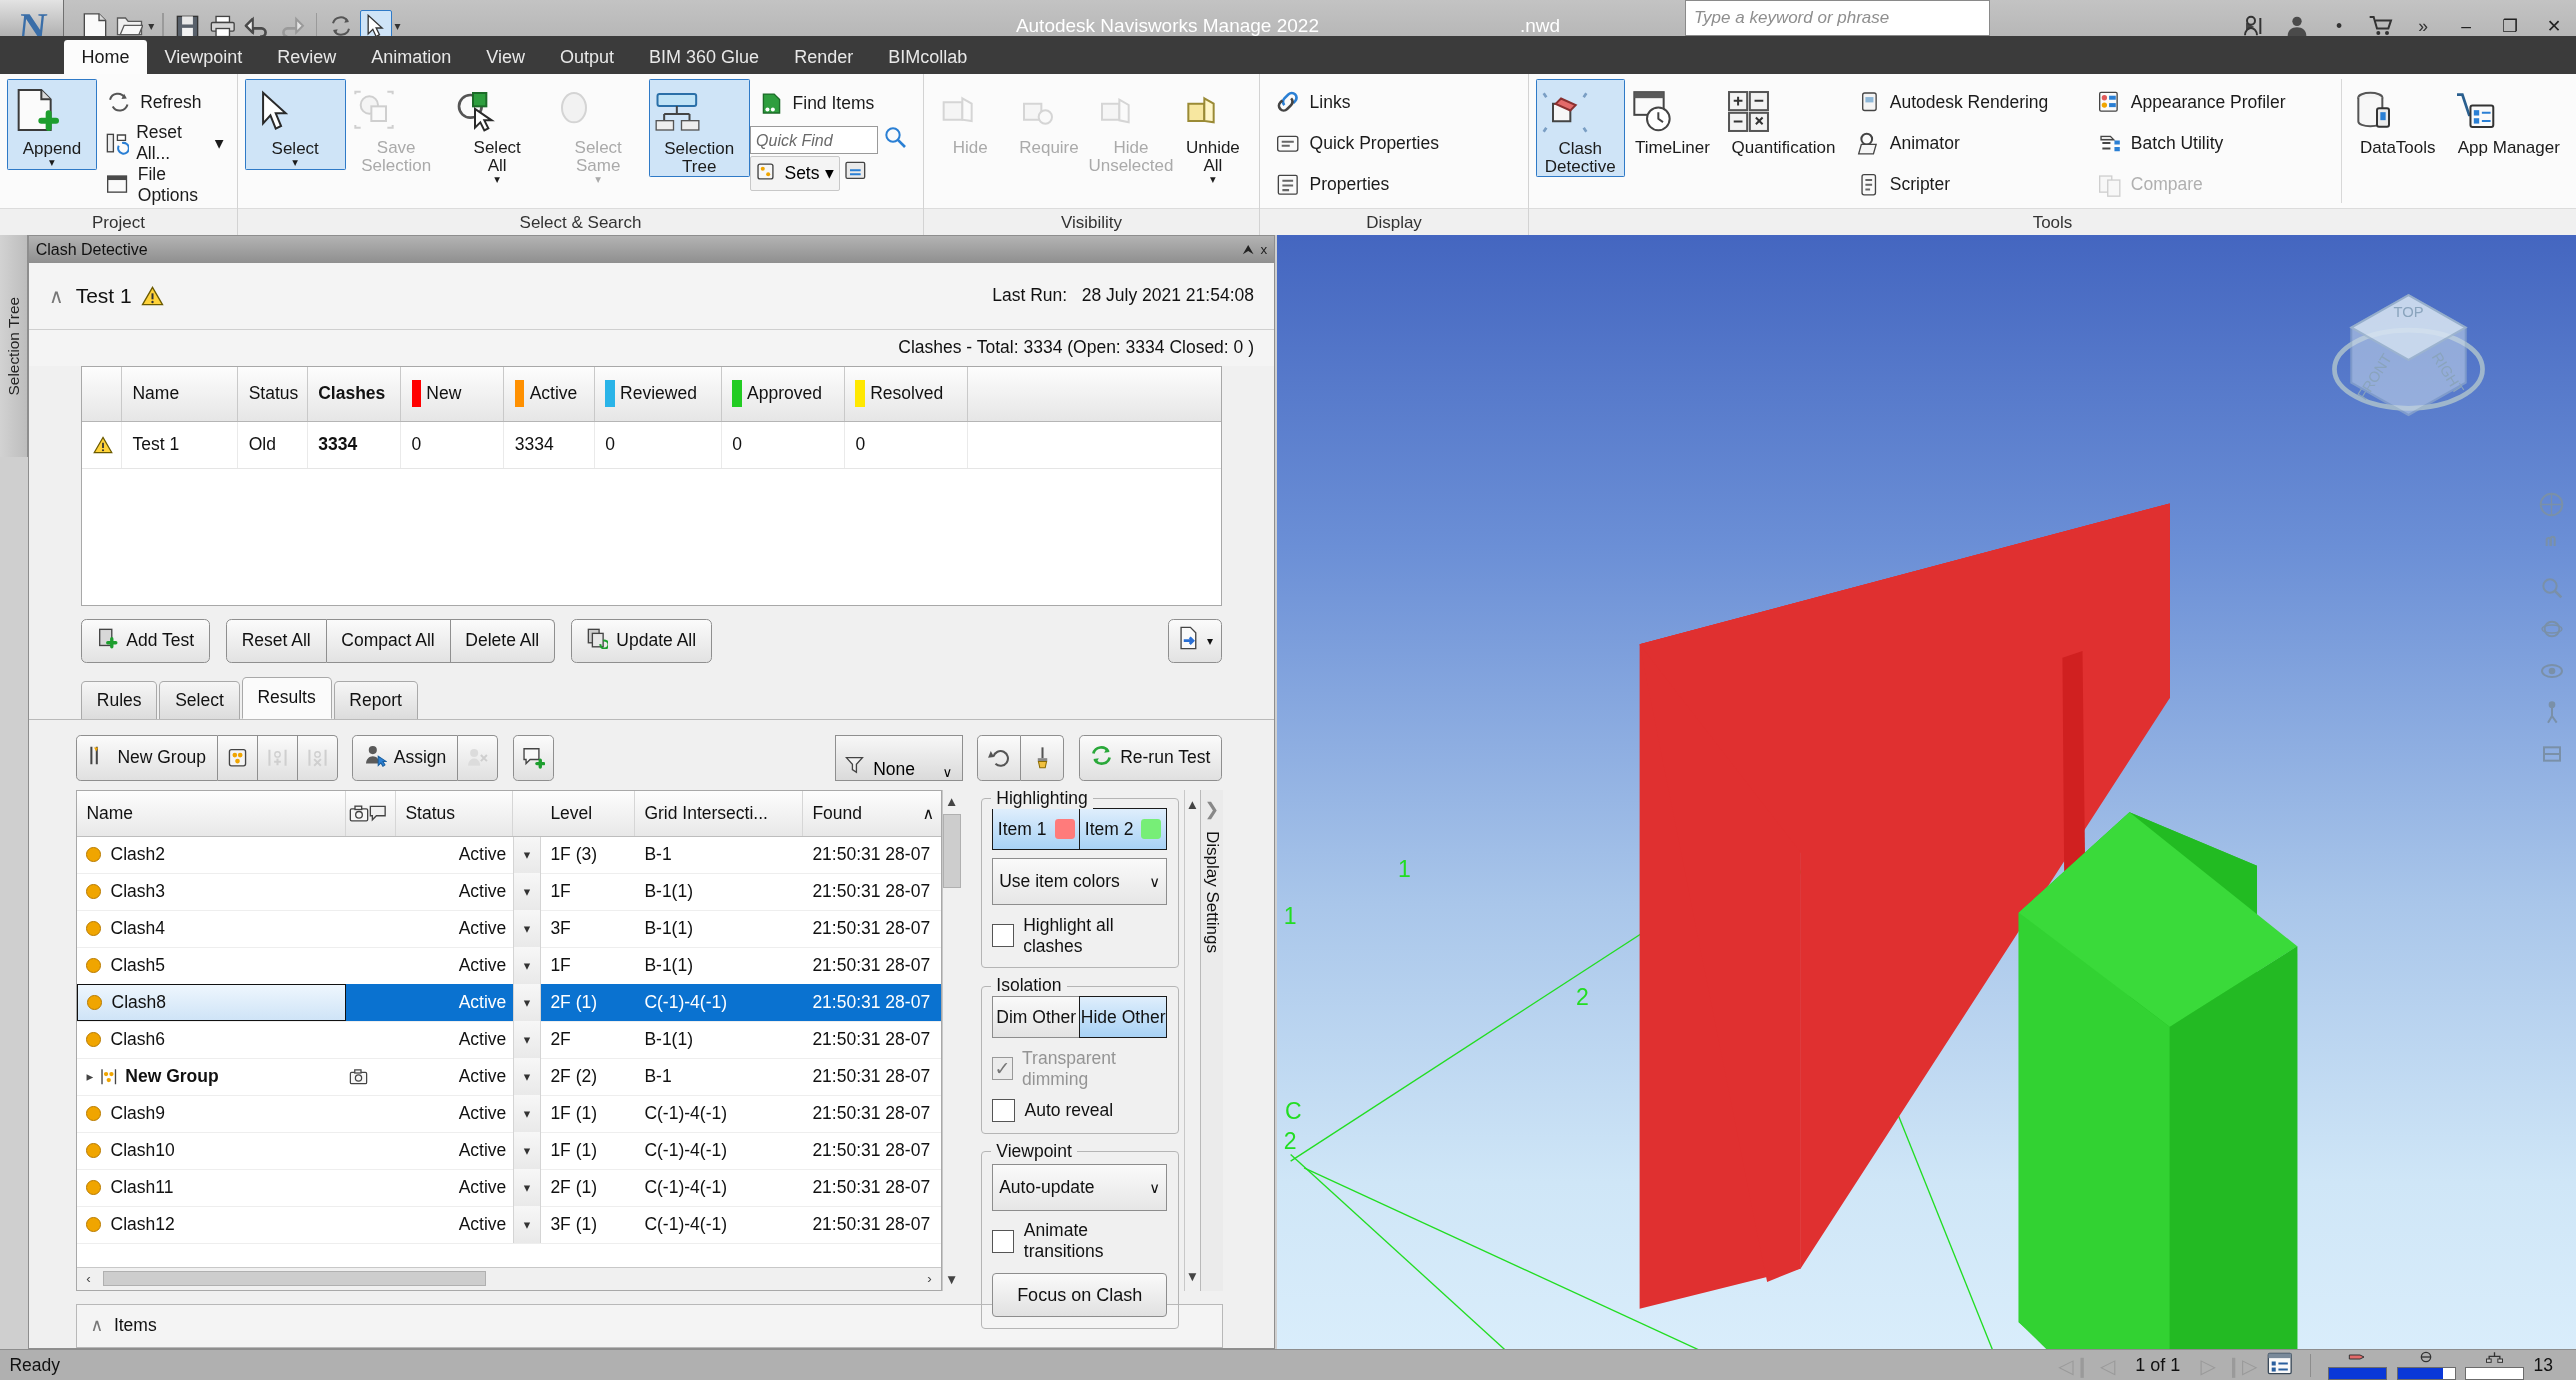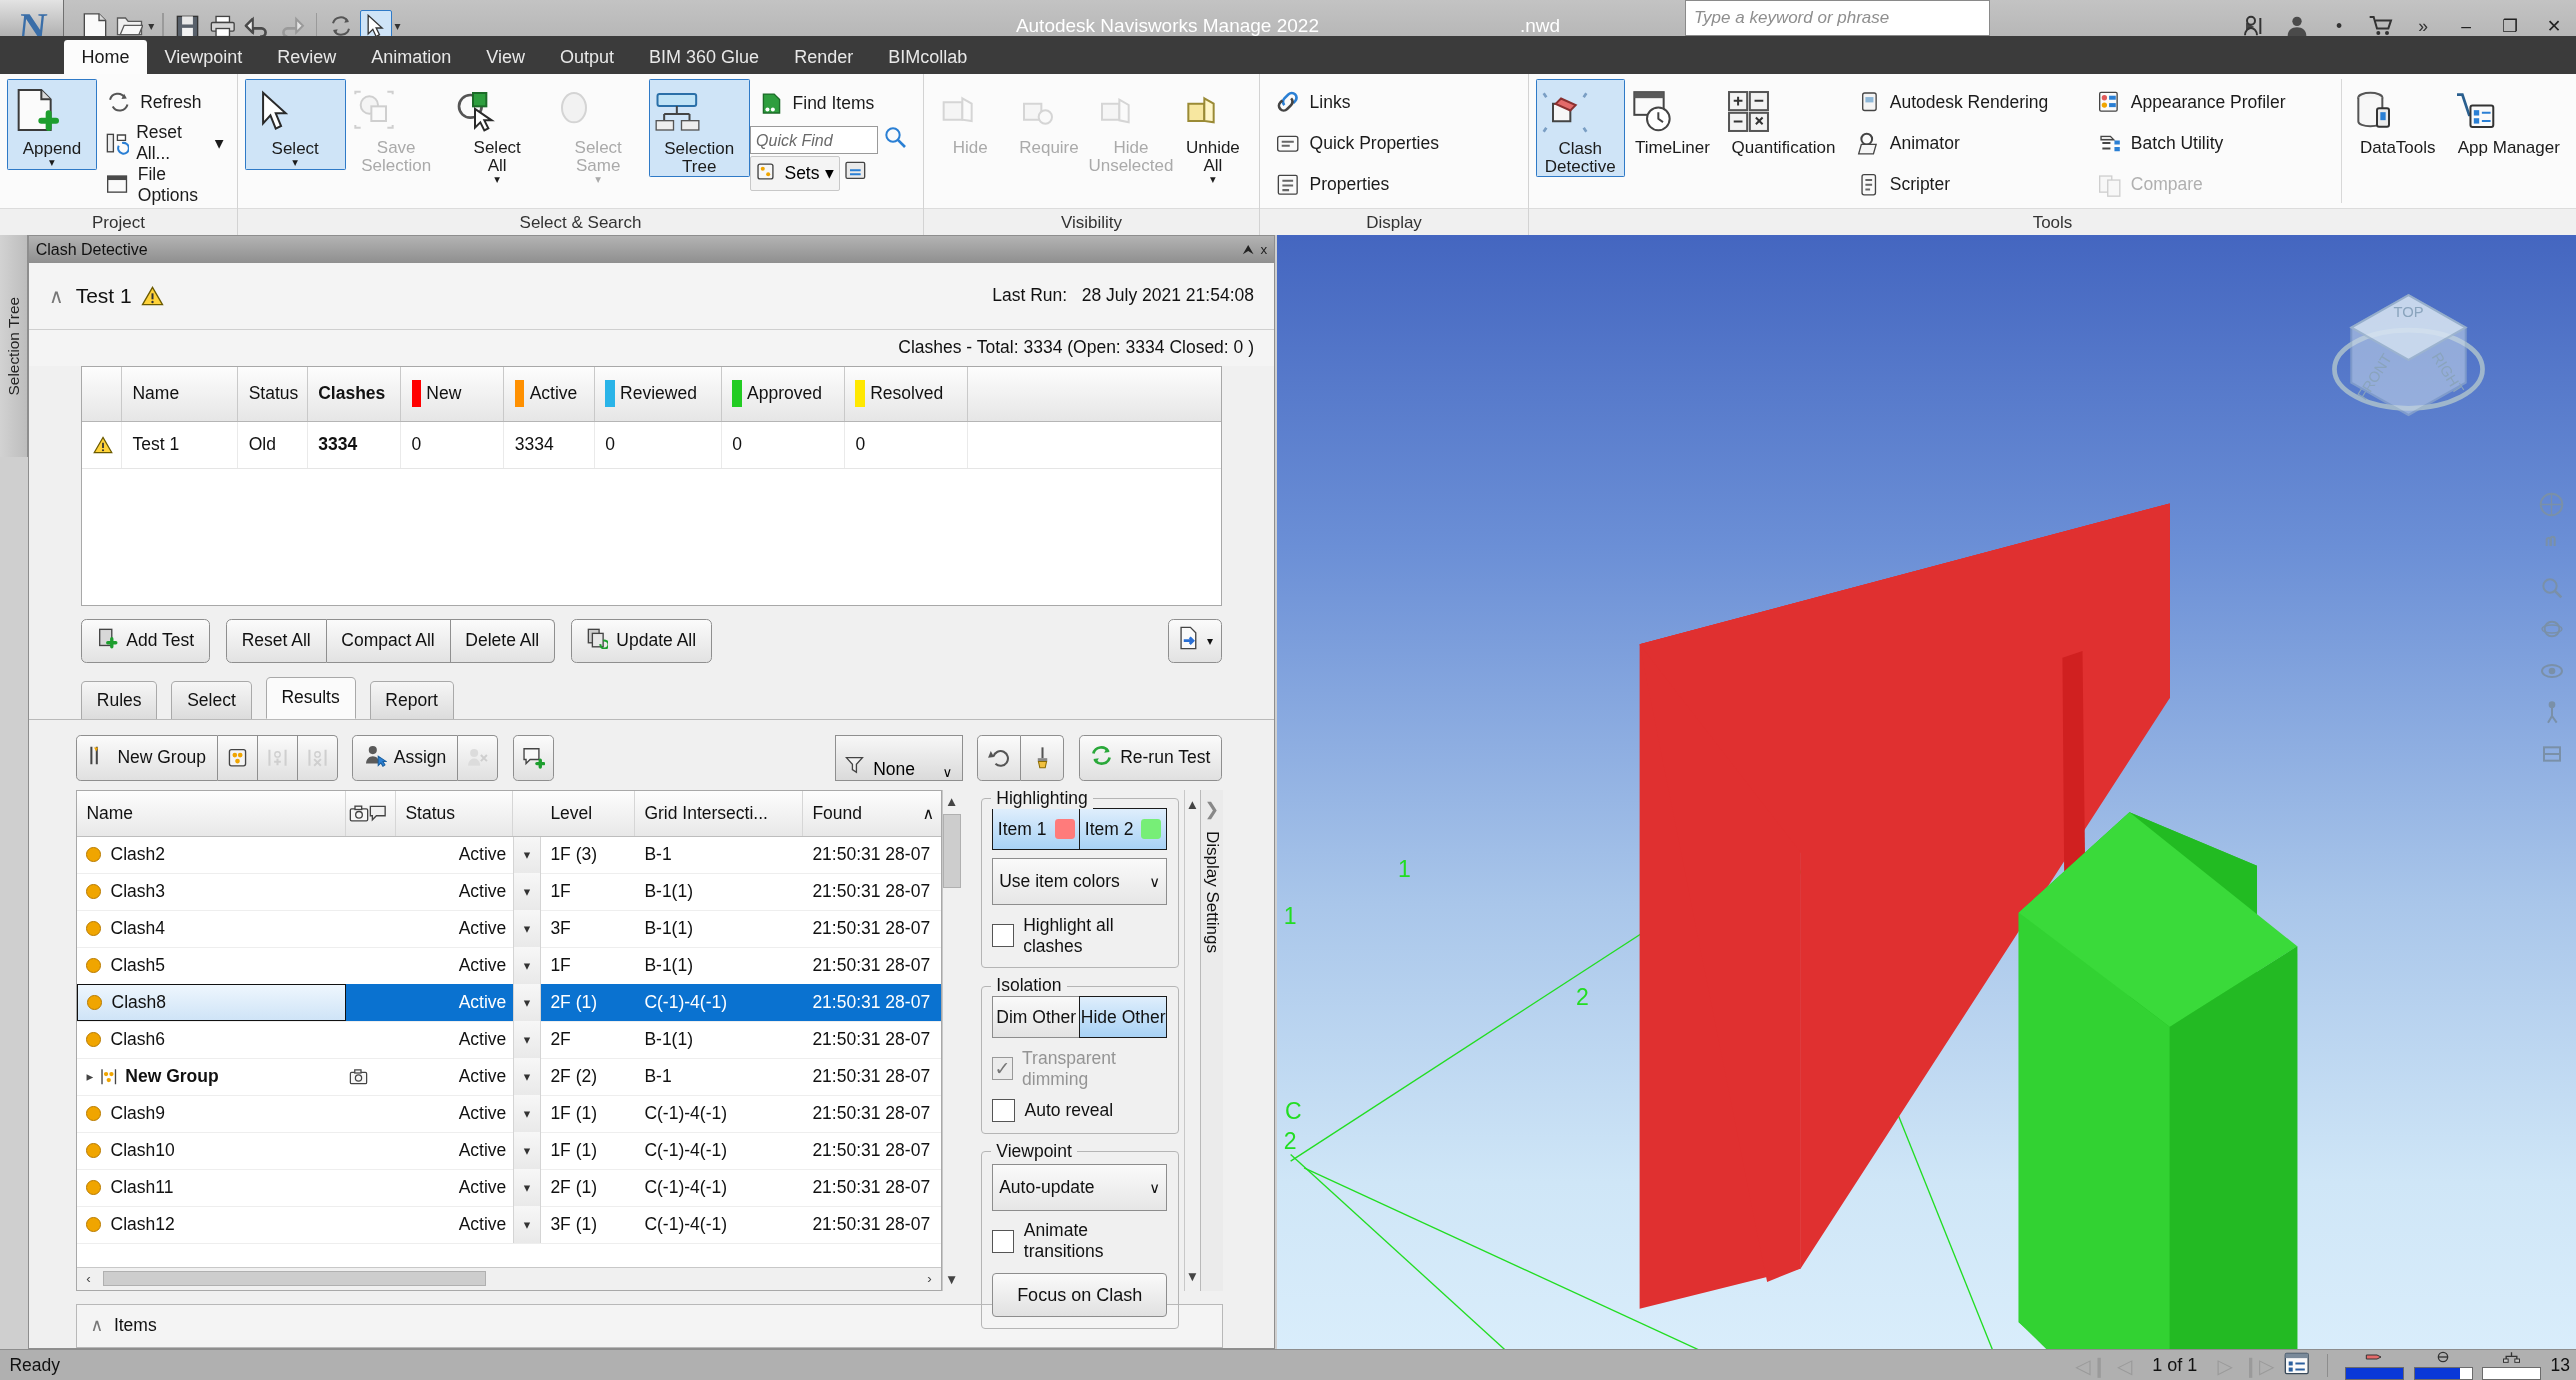--- a/index.html
+++ b/index.html
@@ -161,21 +161,21 @@
   .tb.grp-m { border-left:none; }
   .tb.grp-r { border-left:none; border-radius:0 5.4px 5.4px 0; }
   .tb.solo { border-radius:5.4px; }
   .tb-gap { width:16px; }
   .tb-right { margin-left:auto; display:flex; }
 
   .subtabs { display:flex; align-items:flex-end; padding-left:52px; margin-top:14.8px; height:42px; border-bottom:0.7px solid #b9b9b9;}
   .stab {
     height:38px; padding:0 14.8px; display:flex; align-items:center; font-size:17.5px; color:#111;
     background:linear-gradient(to bottom,#f6f6f6,#dcdcdc); border:0.7px solid #a9a9a9; border-bottom:none;
-    border-radius:4.7px 4.7px 0 0; margin-right:14px;
+    border-radius:4.7px 4.7px 0 0; margin-right:2px;
   }
   .stab.active { background:#fbfbfb; height:42px; border-bottom:0.7px solid #fbfbfb; }
 
   .res-toolbar { display:flex; align-items:center; padding:14.8px 52px 0 47px; gap:0; }
   .rt { height:46px; display:flex; align-items:center; gap:6.7px; padding:0 10.7px;
         background:linear-gradient(to bottom,#fbfbfb,#e0e0e0); border:0.7px solid #8f8f8f; font-size:17.5px; color:#111;}
   .rt.m { border-left:none; }
   .rt.l { border-radius:4.7px 0 0 4.7px; }
   .rt.r { border-left:none; border-radius:0 4.7px 4.7px 0; }
   .rt.one { border-radius:4.7px; }
@@ -247,21 +247,21 @@
   .navbar-right { position:absolute; right:6.7px; top:255px; width:35px;
                   display:flex; flex-direction:column; align-items:center; gap:12px; }
   .navbar-right div { width:29.5px; height:29.5px; display:flex;align-items:center;justify-content:center; color:#6a7f95;}
 
   
   .statusbar {
     position:absolute; left:0; top:1349px; width:2576px; height:32px;
     background:#b0b0b0; border-top:0.7px solid #8d8d8d; display:flex; align-items:center;
     font-size:17.5px; color:#111; padding-left:9.4px;
   }
-  .sb-right { margin-left:auto; display:flex; align-items:center; gap:9.4px; padding-right:6px;}
+  .sb-right { margin-left:auto; display:flex; align-items:center; gap:9.4px; padding-right:23px;}
   .nav-arrow { color:#9a9a9a; font-size:20px; }
   .pageno { font-size:18px; color:#111; margin:0 10.7px; }
   .sb-sep { width:1.3px; height:23px; background:#8d8d8d; margin:0 8px; }
   .meter { width:59px; height:13.4px; background:#fff; border:0.7px solid #6b6b6b; position:relative; }
   .meter i { position:absolute; left:0; top:0; bottom:0; background:#0a38d8; display:block; }
   .meter-wrap { display:flex; flex-direction:column; align-items:center; gap:2px; }
   .meter-ico { font-size:12px; color:#333; height:13.4px; }
 </style>
 </head>
 <body>

